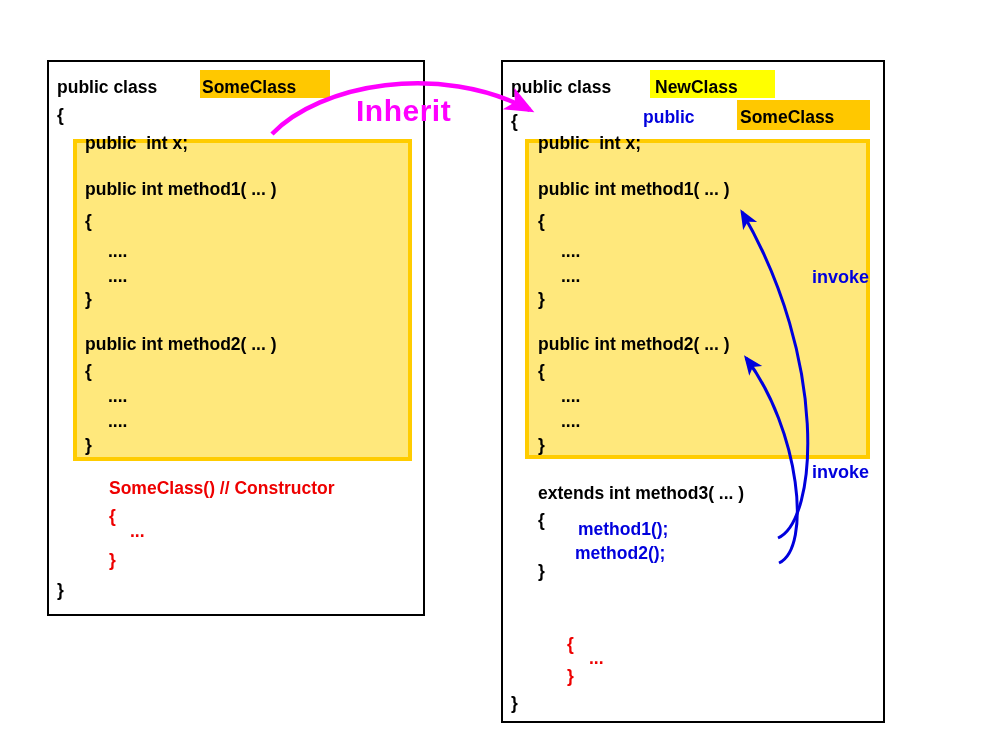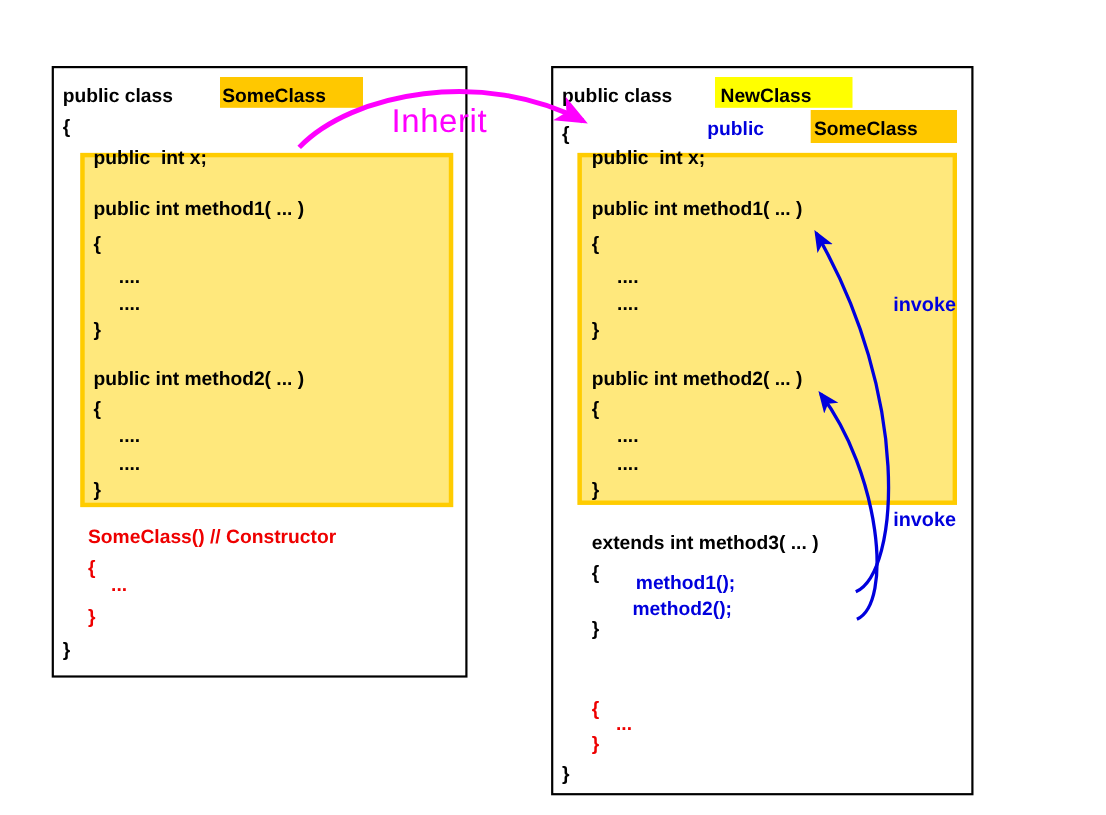--- a/index.html
+++ b/index.html
@@ -44,36 +44,36 @@
   
   .code {
     position: absolute;
     font-family: "Liberation Sans", sans-serif;
     font-weight: bold;
     font-size: 17.5px;
     color: #000000;
     white-space: pre;
     line-height: 1;
   }
-  .code.red      { color: #ee0000; }
+  .code.red      { color: #ee0000; margin-left: 29px; }
   .code.blue     { color: #0000dd; }
 
   
   .hl {
     position: absolute;
     box-sizing: border-box;
   }
   .hl-gold   { background: #ffc800; }
   .hl-yellow { background: #ffff00; }
 
   
   .callout {
     position: absolute;
     font-family: "Liberation Sans", sans-serif;
-    font-weight: normal;
+    font-weight: bold;
     white-space: pre;
     line-height: 1;
   }
   #label-inherit {
     font-size: 30px;
     color: #ff00ff;
     left: 356px; top: 96px;
     letter-spacing: 0.5px;
   }
   #label-not-inherited {

